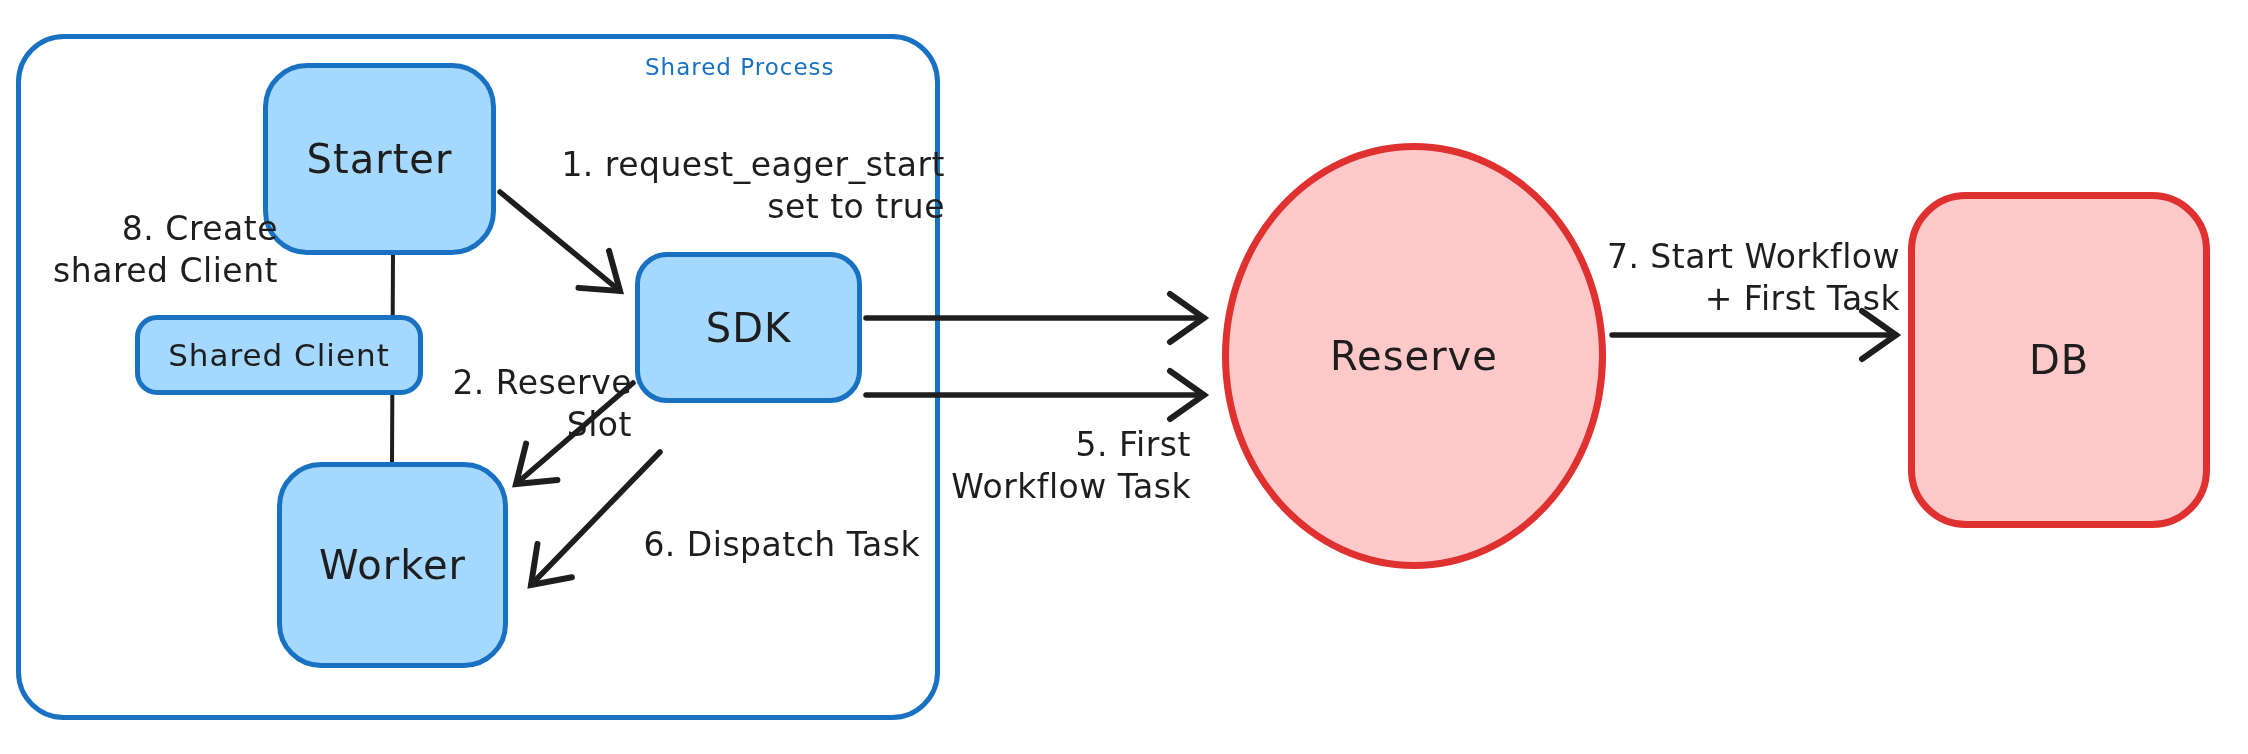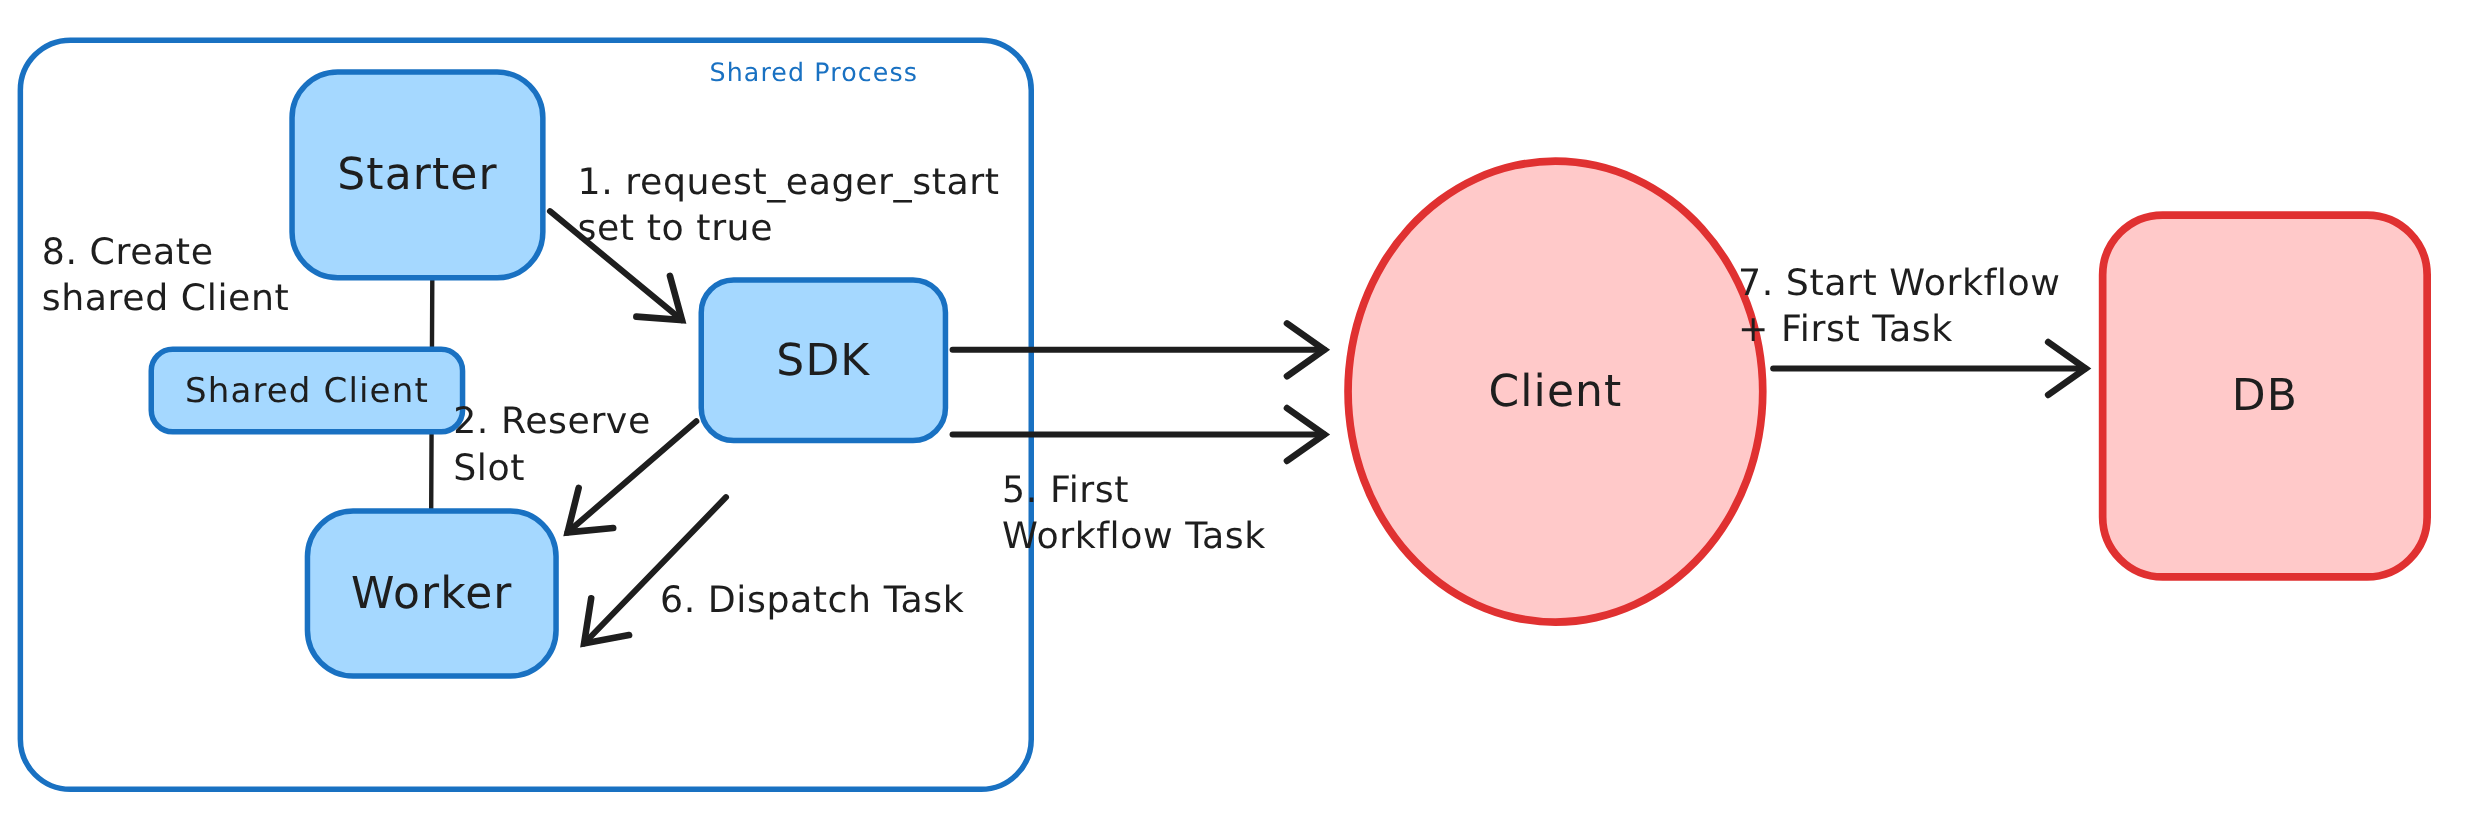--- a/index.html
+++ b/index.html
@@ -66,31 +66,31 @@
     left: 645px; top: 54px;
     font-size: 23px;
     color: var(--blue-stroke);
     letter-spacing: 1px;
     white-space: nowrap;
   }
 
   #starter-node { left: 263px; top: 63px;  width: 233px; height: 192px; border-radius: 44px; }
   #shared-client-node { left: 135px; top: 315px; width: 288px; height: 80px; border-radius: 22px; }
   #shared-client-node .node-label { font-size: 31px; }
-  #worker-node  { left: 277px; top: 462px; width: 231px; height: 155px; border-radius: 44px; }
+  #worker-node  { left: 277px; top: 462px; width: 231px; height: 206px; border-radius: 44px; }
   #sdk-node     { left: 635px; top: 252px; width: 227px; height: 151px; border-radius: 32px; }
   #server-node  { left: 1222px; top: 143px; width: 384px; height: 426px; border-radius: 50%; }
   #db-node      { left: 1908px; top: 192px; width: 302px; height: 336px; border-radius: 58px; }
 
   .annotation {
     position: absolute;
     z-index: 4;
     font-size: 33px;
     line-height: 42px;
-    text-align: left;
+    text-align: right;
     white-space: pre-line;
     color: var(--ink);
     letter-spacing: 0.5px;
   }
   #ann-create   { left: 38px;   top: 208px; width: 240px; }
   #ann-request  { left: 525px;  top: 144px; width: 420px; }
   #ann-reserve  { left: 412px;  top: 362px; width: 220px; }
   #ann-eager    { left: 947px;  top: 244px; width: 260px; }
   #ann-first    { left: 911px;  top: 424px; width: 280px; }
   #ann-start-wf { left: 1580px; top: 236px; width: 320px; }
@@ -118,21 +118,21 @@
 
   <div class="node blue-node" id="worker-node">
     <span class="node-label">Worker</span>
   </div>
 
   <div class="node blue-node" id="sdk-node">
     <span class="node-label">SDK</span>
   </div>
 
   <div class="node red-node" id="server-node">
-    <span class="node-label">Client</span>
+    <span class="node-label">Reserve</span>
   </div>
 
   <div class="node red-node" id="db-node">
     <span class="node-label">DB</span>
   </div>
 
   <svg class="layer" id="arrow-layer">
     <defs>
       <marker id="chevron" markerUnits="userSpaceOnUse" markerWidth="52" markerHeight="64" refX="44" refY="32" orient="auto">
         <path d="M10,8 L44,32 L10,56" fill="none" stroke="#1e1e1e" stroke-width="6" stroke-linecap="round"></path>

